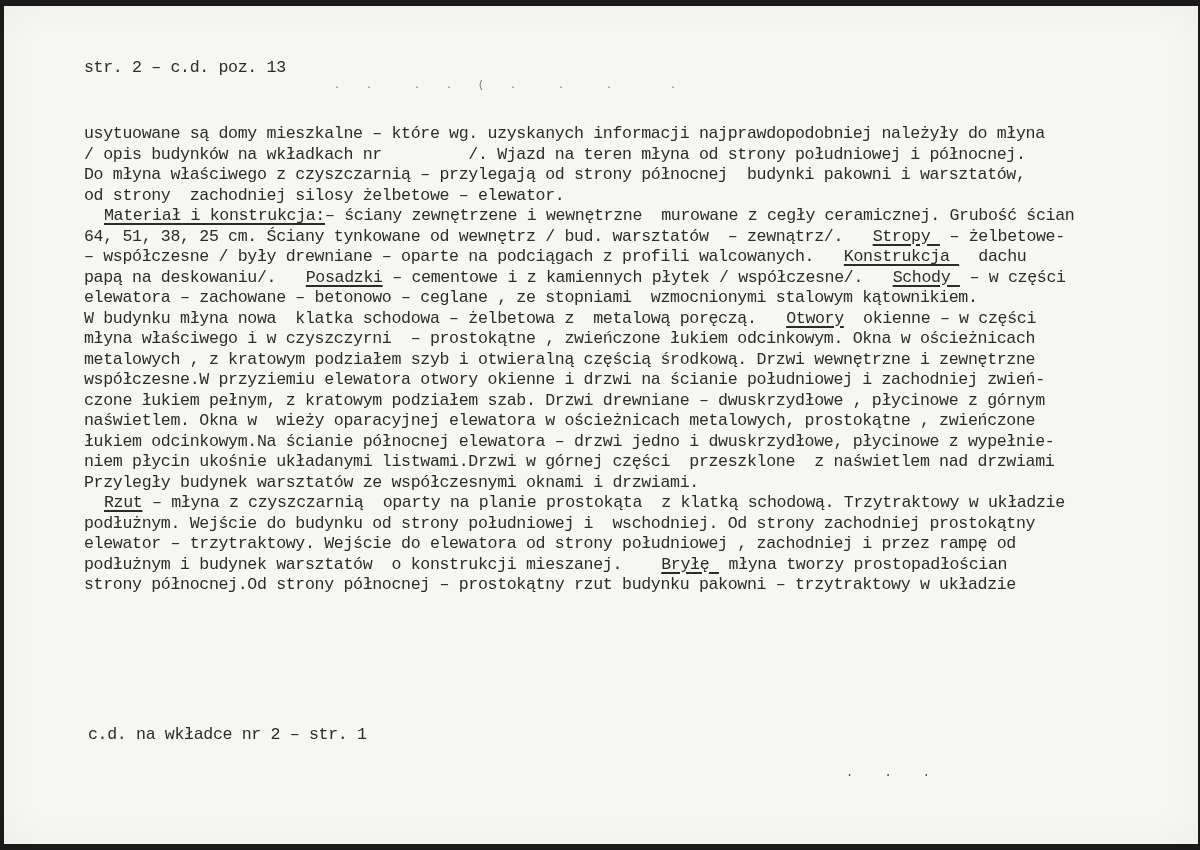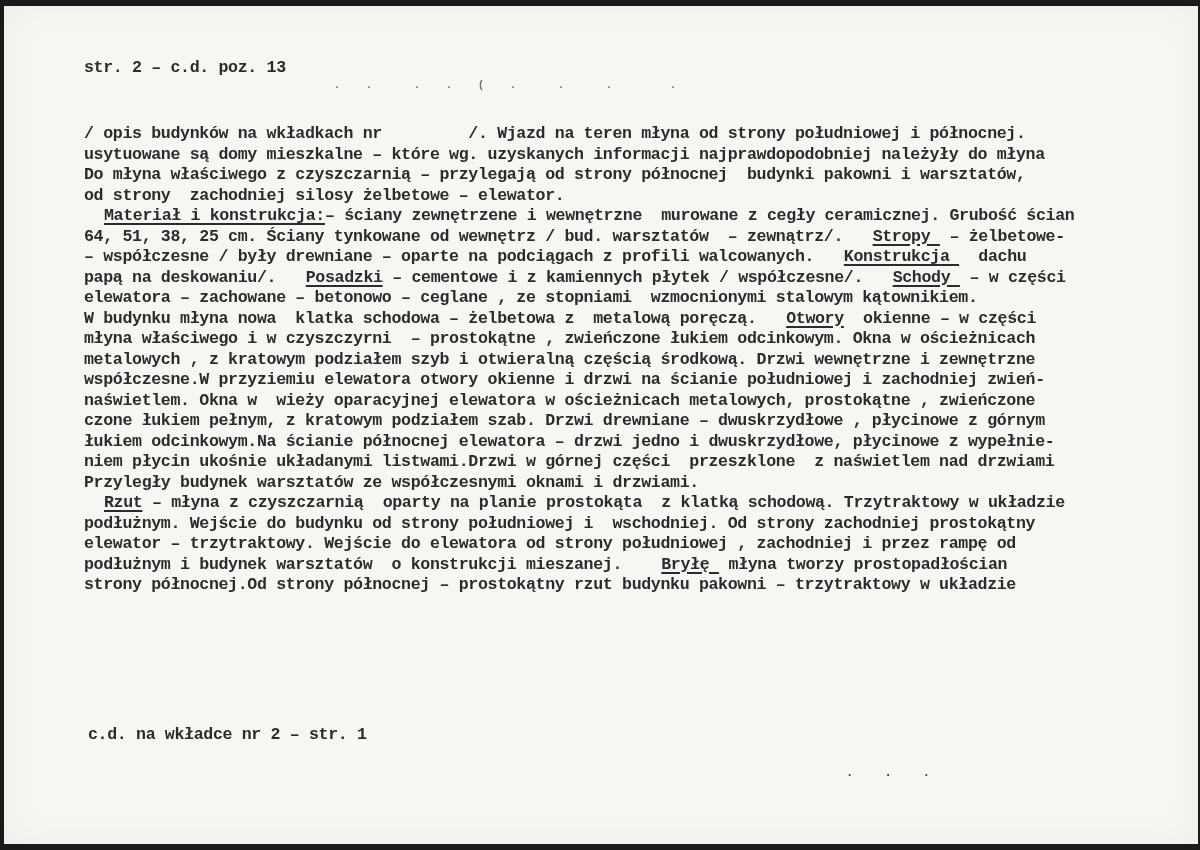--- a/index.html
+++ b/index.html
@@ -14,21 +14,20 @@
       overflow: hidden;
     }
     .page {
       position: absolute;
       left: 4px;
       top: 6px;
       width: 1194px;
       height: 838px;
       background: #f6f6f2;
       box-shadow: inset 0 0 40px rgba(0,0,0,0.04);
-      font-weight: bold;
     }
     .typed {
       font-family: "Liberation Mono", "DejaVu Sans Mono", monospace;
       color: #2b2b2b;
       font-size: 16.6px;
       letter-spacing: -0.35px;
       white-space: pre;
       position: absolute;
       line-height: 1;
     }
@@ -82,35 +81,35 @@
     }
   </style>
 </head>
 <body>
 
 <div class="page">
   <div class="typed header">str. 2 – c.d. poz. 13</div>
   <div class="dots-top">. .  . . ( .  .  .   .</div>
 
   <div class="body-lines" id="body-lines">
+      <div class="line"><span>usytuowane są domy mieszkalne – które wg. uzyskanych informacji najprawdopodobniej należyły do młyna</span></div>
       <div class="line"><span>/ opis budynków na wkładkach nr         /. Wjazd na teren młyna od strony południowej i północnej.</span></div>
-      <div class="line"><span>usytuowane są domy mieszkalne – które wg. uzyskanych informacji najprawdopodobniej należyły do młyna</span></div>
       <div class="line"><span>Do młyna właściwego z czyszczarnią – przylegają od strony północnej  budynki pakowni i warsztatów,</span></div>
       <div class="line"><span>od strony  zachodniej silosy żelbetowe – elewator.</span></div>
       <div class="line"><span class="u">Materiał i konstrukcja:</span><span>– ściany zewnętrzene i wewnętrzne  murowane z cegły ceramicznej. Grubość ścian</span></div>
       <div class="line"><span>64, 51, 38, 25 cm. Ściany tynkowane od wewnętrz / bud. warsztatów  – zewnątrz/. </span><span class="u">Stropy </span><span> – żelbetowe-</span></div>
       <div class="line"><span>– współczesne / były drewniane – oparte na podciągach z profili walcowanych. </span><span class="u">Konstrukcja </span><span>  dachu</span></div>
       <div class="line"><span>papą na deskowaniu/. </span><span class="u">Posadzki</span><span> – cementowe i z kamiennych płytek / współczesne/. </span><span class="u">Schody </span><span> – w części</span></div>
       <div class="line"><span>elewatora – zachowane – betonowo – ceglane , ze stopniami  wzmocnionymi stalowym kątownikiem.</span></div>
       <div class="line"><span>W budynku młyna nowa  klatka schodowa – żelbetowa z  metalową poręczą. </span><span class="u">Otwory</span><span>  okienne – w części</span></div>
       <div class="line"><span>młyna właściwego i w czyszczyrni  – prostokątne , zwieńczone łukiem odcinkowym. Okna w ościeżnicach</span></div>
       <div class="line"><span>metalowych , z kratowym podziałem szyb i otwieralną częścią środkową. Drzwi wewnętrzne i zewnętrzne</span></div>
       <div class="line"><span>współczesne.W przyziemiu elewatora otwory okienne i drzwi na ścianie południowej i zachodniej zwień-</span></div>
+      <div class="line"><span>czone łukiem pełnym, z kratowym podziałem szab. Drzwi drewniane – dwuskrzydłowe , płycinowe z górnym</span></div>
       <div class="line"><span>naświetlem. Okna w  wieży oparacyjnej elewatora w ościeżnicach metalowych, prostokątne , zwieńczone</span></div>
-      <div class="line"><span>czone łukiem pełnym, z kratowym podziałem szab. Drzwi drewniane – dwuskrzydłowe , płycinowe z górnym</span></div>
       <div class="line"><span>łukiem odcinkowym.Na ścianie północnej elewatora – drzwi jedno i dwuskrzydłowe, płycinowe z wypełnie-</span></div>
       <div class="line"><span>niem płycin ukośnie układanymi listwami.Drzwi w górnej części  przeszklone  z naświetlem nad drzwiami</span></div>
       <div class="line"><span>Przyległy budynek warsztatów ze współczesnymi oknami i drzwiami.</span></div>
       <div class="line"><span class="u">Rzut</span><span> – młyna z czyszczarnią  oparty na planie prostokąta  z klatką schodową. Trzytraktowy w układzie</span></div>
       <div class="line"><span>podłużnym. Wejście do budynku od strony południowej i  wschodniej. Od strony zachodniej prostokątny</span></div>
       <div class="line"><span>elewator – trzytraktowy. Wejście do elewatora od strony południowej , zachodniej i przez rampę od</span></div>
       <div class="line"><span>podłużnym i budynek warsztatów  o konstrukcji mieszanej.  </span><span class="u">Bryłę </span><span> młyna tworzy prostopadłościan</span></div>
       <div class="line"><span>strony północnej.Od strony północnej – prostokątny rzut budynku pakowni – trzytraktowy w układzie</span></div>
     </div>
 

